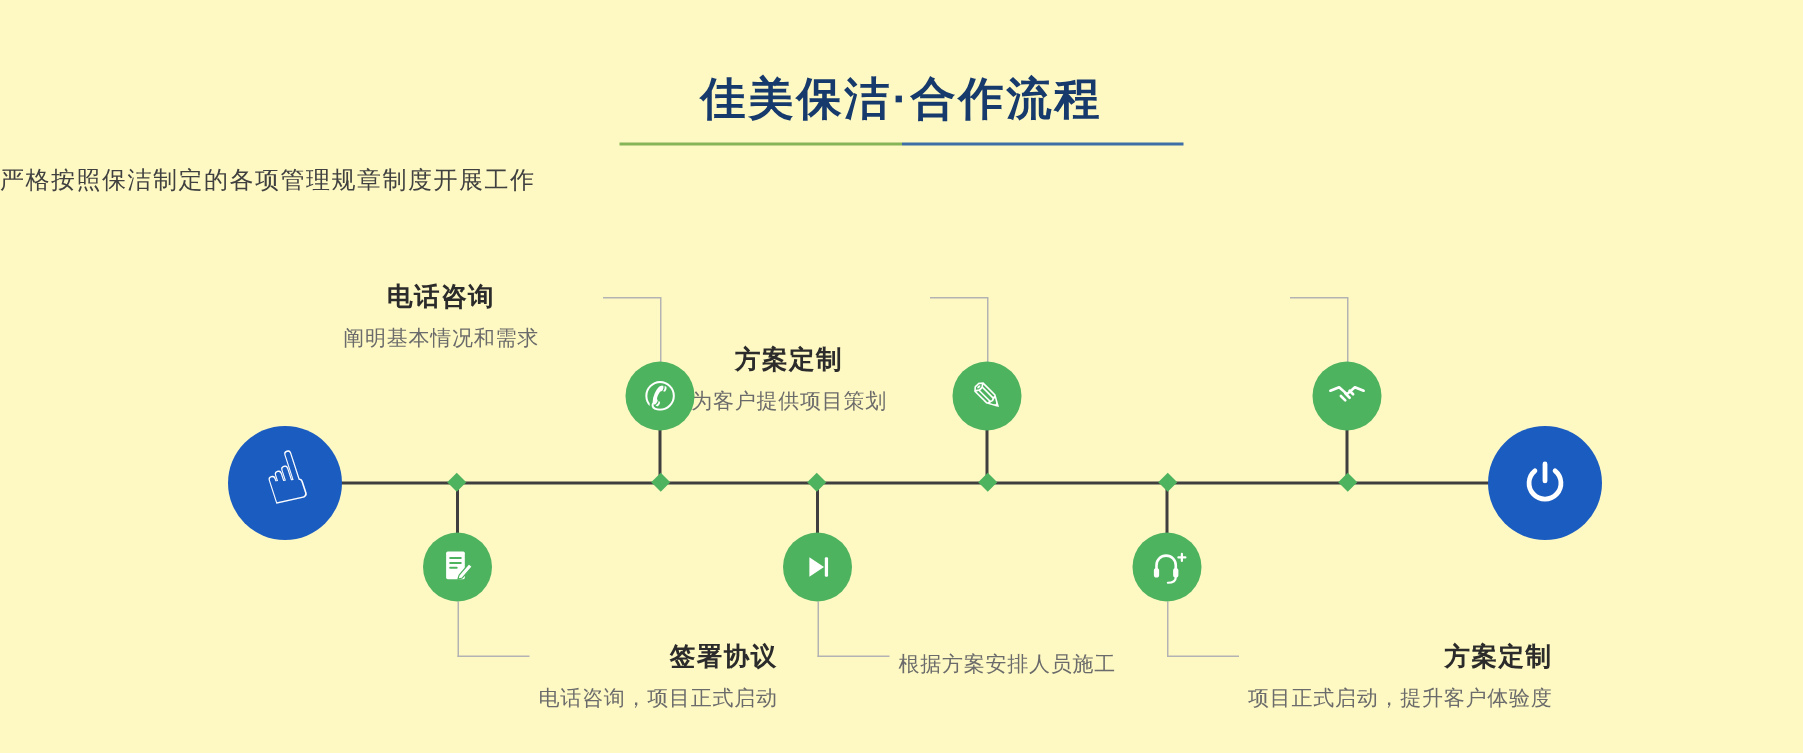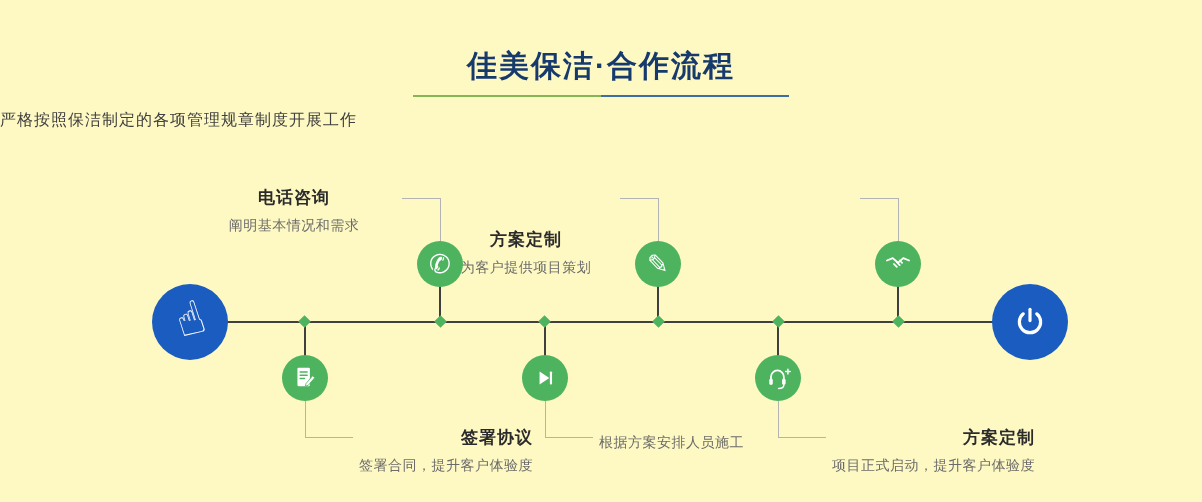--- a/index.html
+++ b/index.html
@@ -175,21 +175,21 @@
           <path d="M15 19 h13"></path>
           <path d="M15 25 h8"></path>
       </g>
       <path d="M26 34 L38 20 l4 3.5 -12 14 -5.5 1.5 z" fill="#fff" stroke="#4eb35f" stroke-width="1.5" stroke-linejoin="round"></path>
     </svg>
   </div>
   <div class="connv sign"></div>
   <div class="connh sign"></div>
   <div class="bblock sign">
     <div class="stitle">签署协议</div>
-    <div class="sdesc">签署合同，提升客户体验度</div>
+    <div class="sdesc">电话咨询，项目正式启动</div>
   </div>
 
   <div class="stem exec"></div>
   <div class="diamond exec"></div>
   <div class="node exec">
     <svg viewBox="0 0 48 48" width="26" height="26" aria-hidden="true">
       <path d="M14 12 L14 36 L32 24 Z" fill="#fff"></path>
       <rect x="33" y="12" width="4" height="24" rx="1.5" fill="#fff"></rect>
     </svg>
   </div>

